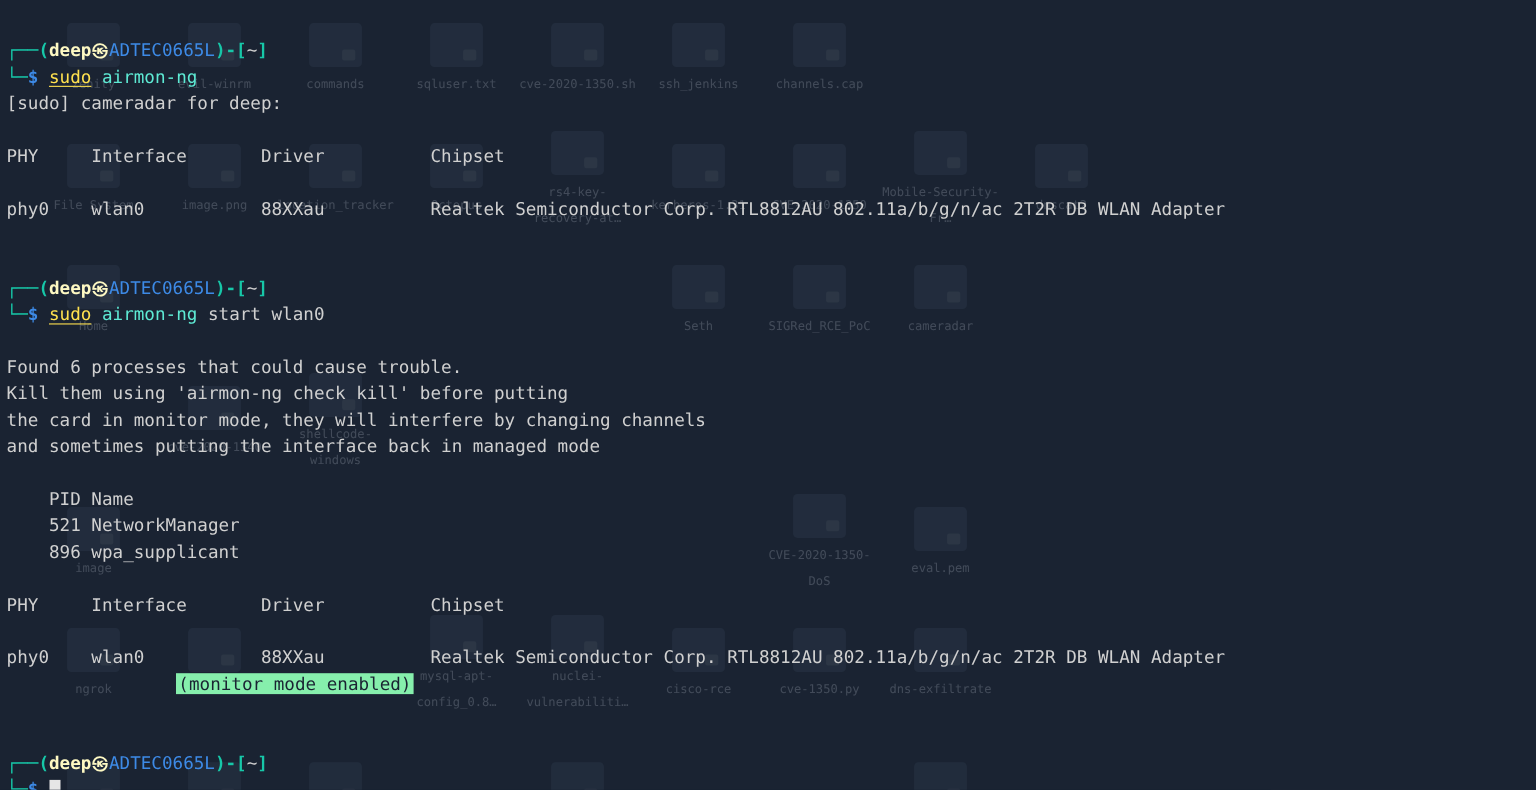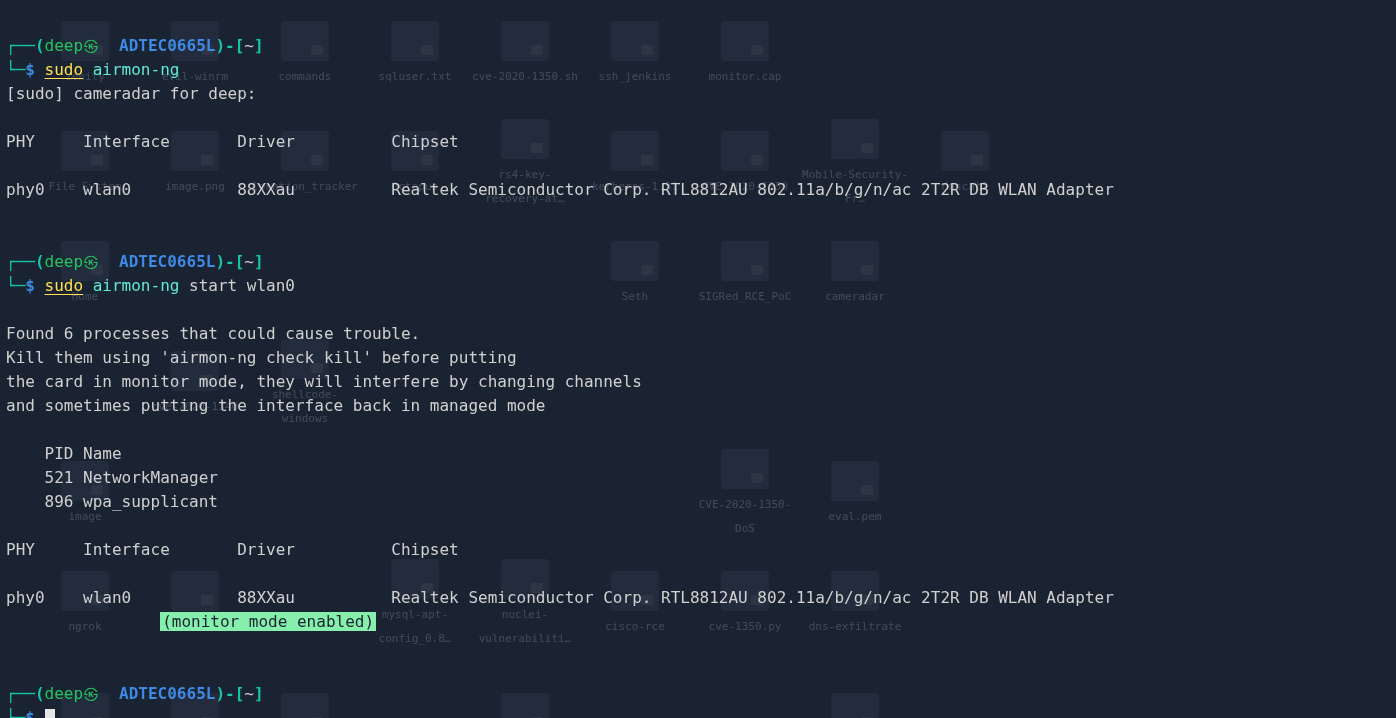--- a/index.html
+++ b/index.html
@@ -59,22 +59,22 @@
   }
   .terminal {
     position: absolute;
     inset: 0;
     z-index: 1;
     padding: 10px 6px;
     white-space: pre;
     font-variant-ligatures: none;
   }
   .line { white-space: pre; }
-  .user { color: #22c55e; font-weight: normal; }
-  .host { color: #3d8ae6; font-weight: bold; margin-left: 20px; }
+  .user { color: #fef9c3; font-weight: bold; }
+  .host { color: #3d8ae6; font-weight: normal; }
   .bracket { color: #17c7a8; font-weight: bold; }
   .tilde { color: #d0d0d0; }
   .dollar { color: #3d8ae6; font-weight: bold; }
   .sudo { color: #ffe14f; text-decoration: underline; text-underline-offset: 3px; font-weight: 500; margin-top: 16px;}
   .cmdword { color: #5eead4; text-underline-offset: 3px; font-weight: 500;}
   .args { color: #d0d0d0; }
   .plain { color: #d0d0d0; }
   .highlight { background: #86efac; color: #1a2332; padding: 0 2px; }
   .cursor {
     display: inline-block;
@@ -109,21 +109,21 @@
       <div class="dicon">
         <div class="box"></div>
         <div>cve-2020-1350.sh</div>
       </div>
       <div class="dicon">
         <div class="box"></div>
         <div>ssh_jenkins</div>
       </div>
       <div class="dicon">
         <div class="box"></div>
-        <div>monitor.cap</div>
+        <div>channels.cap</div>
       </div>
       <div class="dicon"></div>
       <div class="dicon"></div>
       <div class="dicon">
         <div class="box"></div>
         <div>File System</div>
       </div>
       <div class="dicon">
         <div class="box"></div>
         <div>image.png</div>

